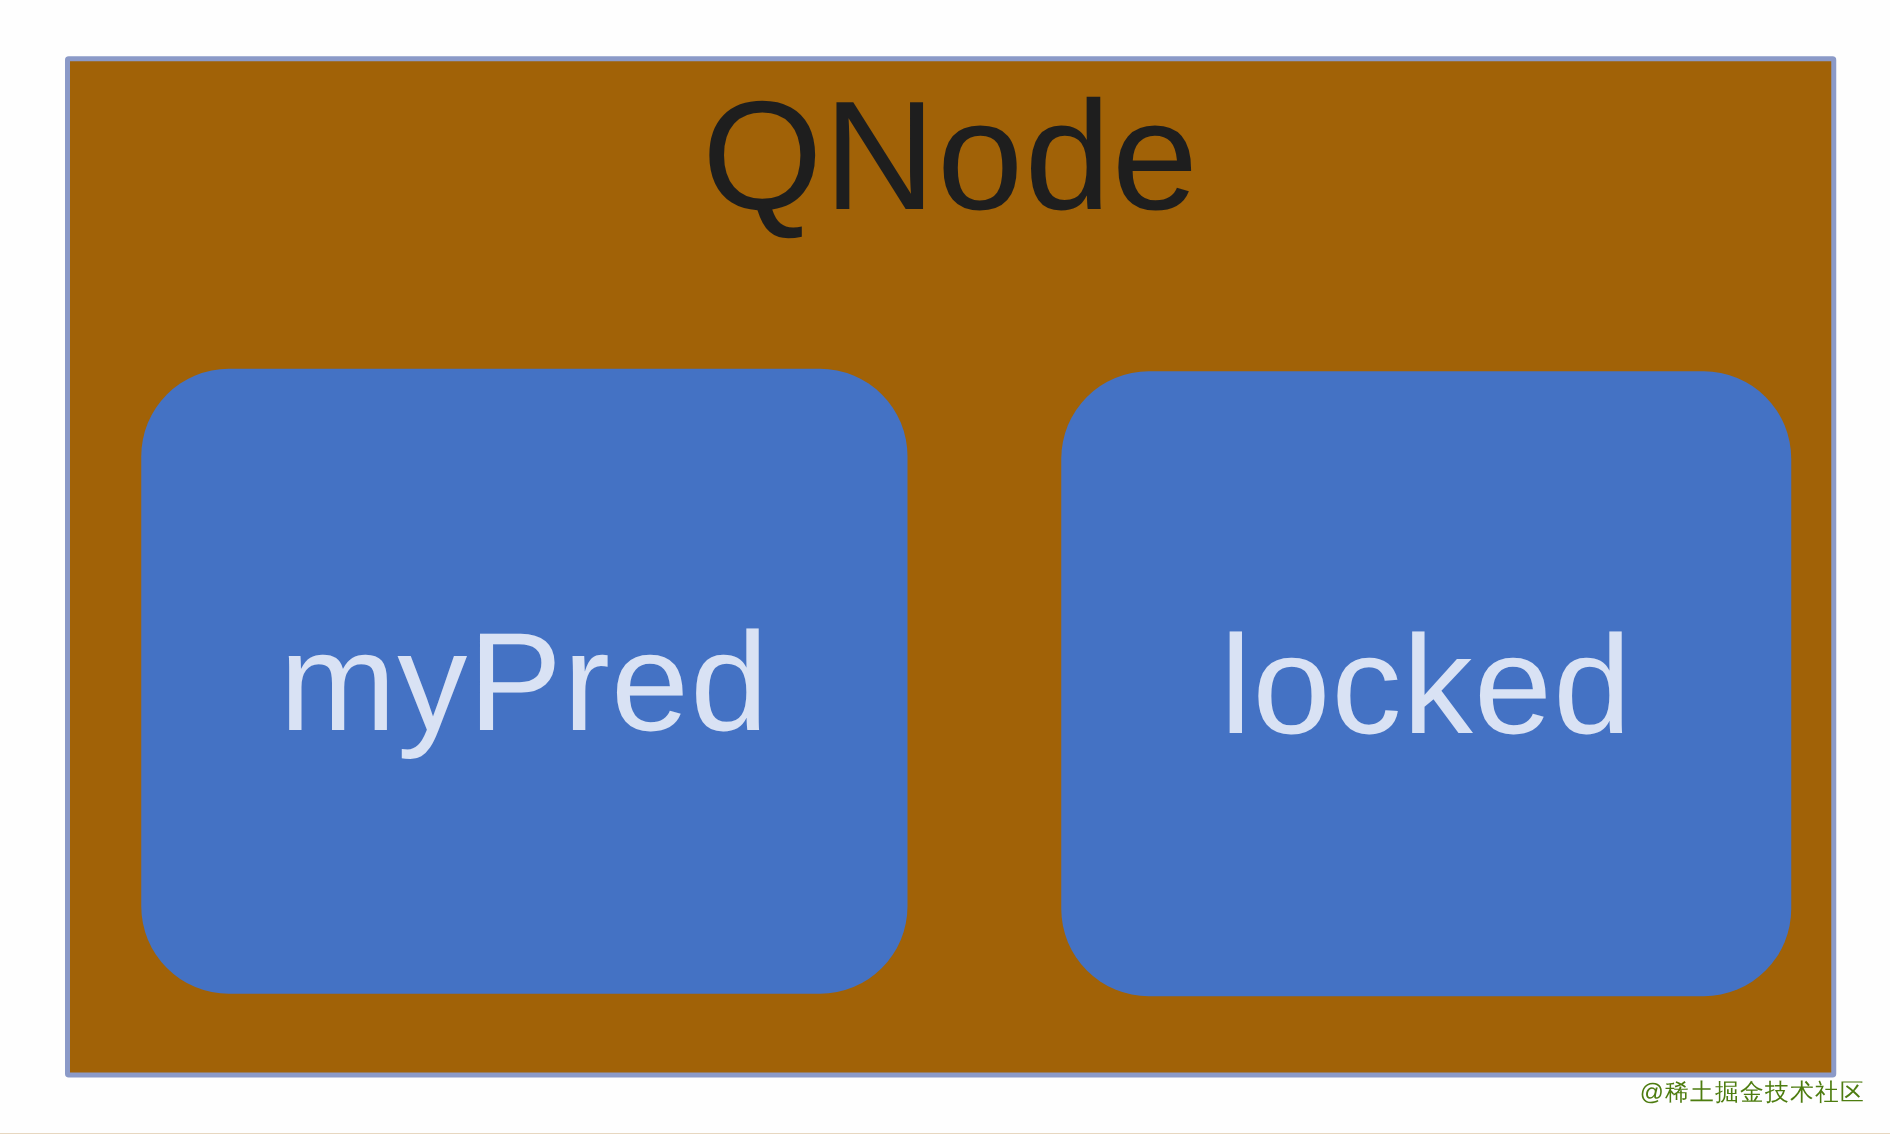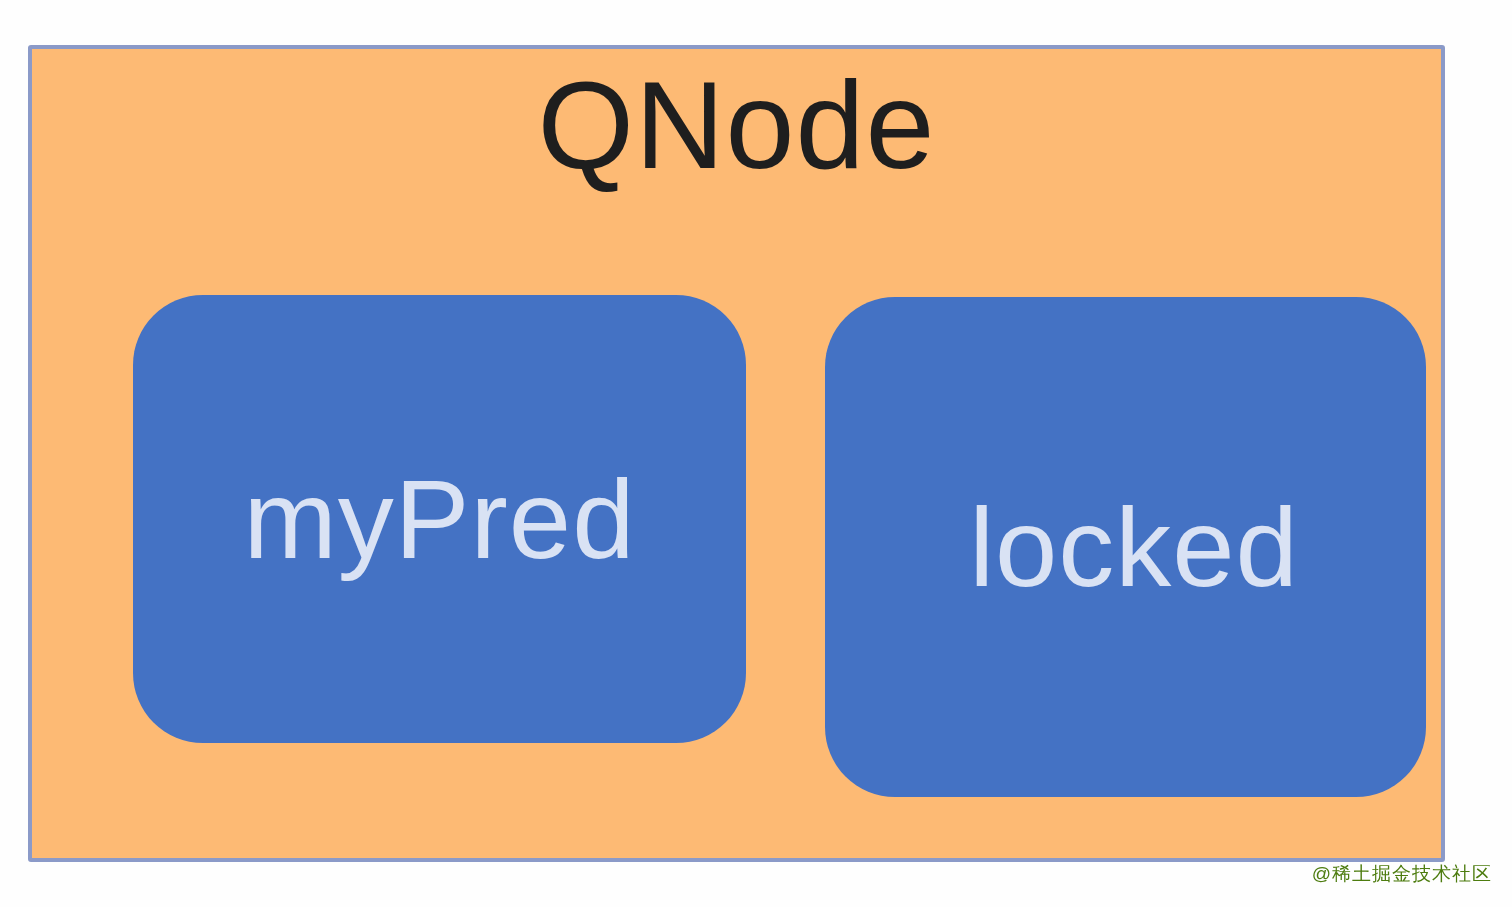--- a/index.html
+++ b/index.html
@@ -9,27 +9,27 @@
   body {
     width: 1512px;
     height: 907px;
     position: relative;
     background: #fefefe;
     font-family: "Liberation Sans", sans-serif;
     overflow: hidden;
   }
   .outer-box {
     position: absolute;
-    left: 28px;
+    left: 52px;
     top: 45px;
     width: 1409px;
     height: 809px;
     border: 4px solid #8b9ac8;
     border-radius: 3px;
-    background: #fdba74;
+    background: #a16207;
     box-sizing: content-box;
   }
   .diagram-title {
     position: absolute;
     left: 0;
     top: 8px;
     width: 100%;
     text-align: center;
     font-size: 124px;
     line-height: 1.1;
@@ -43,29 +43,27 @@
     background: #4472c4;
     border-radius: 70px;
     display: flex;
     align-items: center;
     justify-content: center;
   }
   .field-box.left {
     left: 57px;   
     top: 246px;   
     width: 613px;
-    height: 448px;
-    margin-left: 44px;
+    height: 500px;
   }
   .field-box.right {
     left: 793px;  
     top: 248px;
     width: 584px;
     height: 500px;
-    padding-left: 17px;
   }
   .field-label {
     font-size: 112px;
     color: #d9e2f4;
     font-weight: 400;
     letter-spacing: 1px;
     user-select: none;
   }
   .watermark {
     position: absolute;

